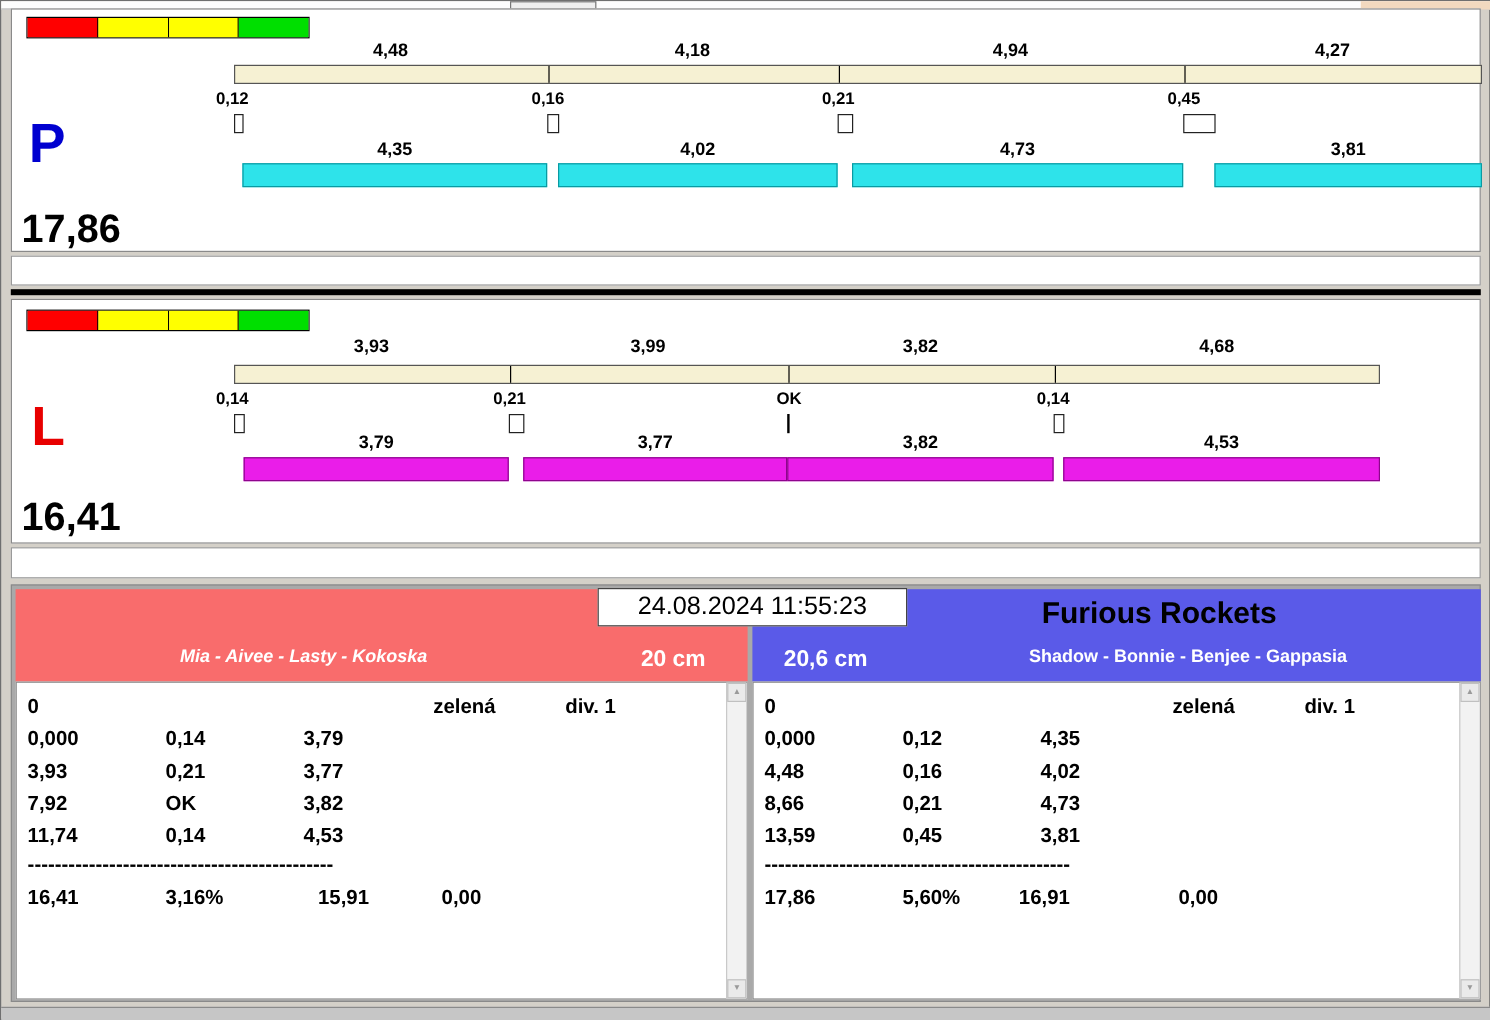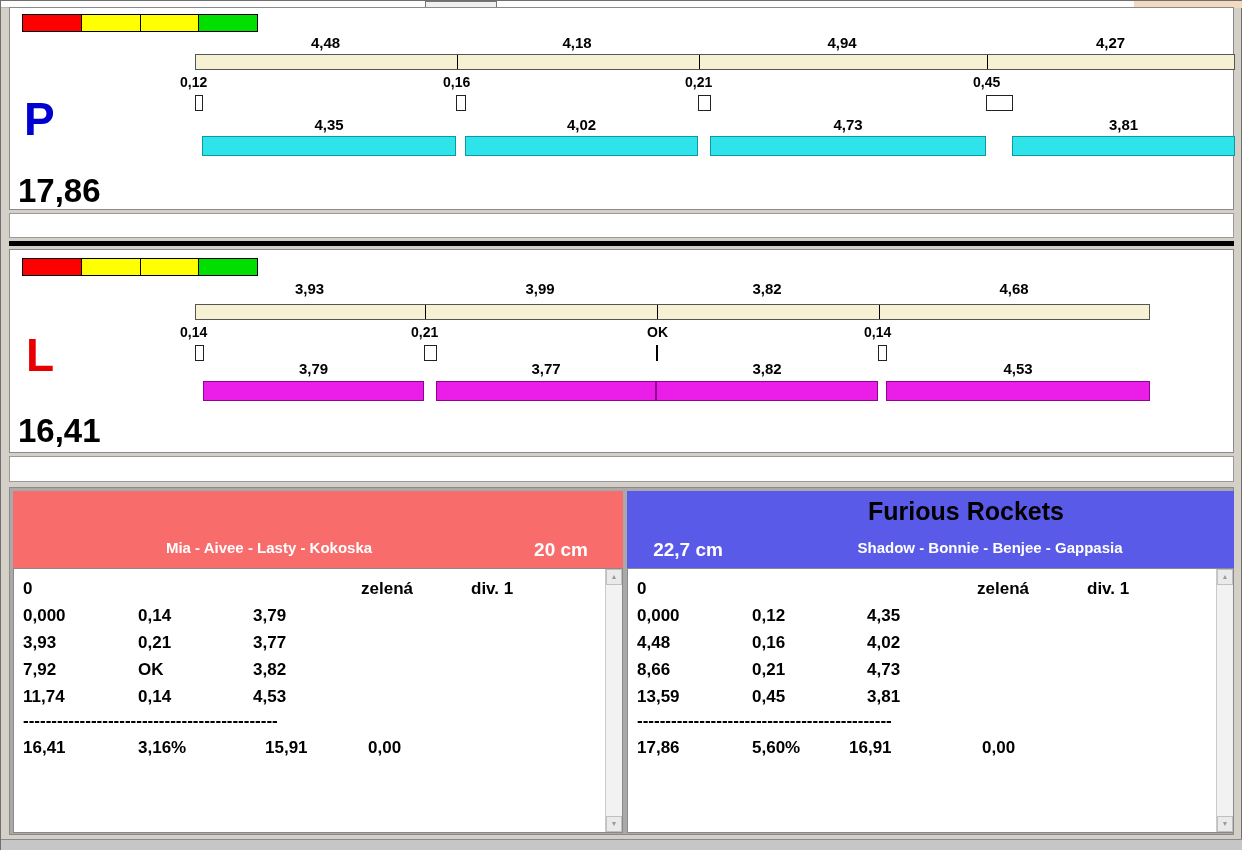--- a/index.html
+++ b/index.html
@@ -147,27 +147,28 @@
     <div class="abs lane-total" style="left:8px; top:164px;">16,41</div>
   </div>
 
   <div class="abs thin-strip" style="left:8px; top:455px; width:1225px; height:26px;"></div>
 
   <div class="abs bottom-wrap" style="left:8px; top:486px; width:1225px; height:348px;"></div>
 
   <div class="abs hdr-left" style="left:12px; top:490px; width:610px; height:77px;"></div>
   <div class="abs hdr-right" style="left:626px; top:490px; width:607px; height:77px;"></div>
 
-  <div class="abs team-sub" style="left:28px; top:538px; width:480px;">Mia - Aivee - Lasty - Kokoska</div>
+  <div class="abs team-sub" style="left:12px; top:538px; width:480px;font-style:italic;">Mia - Aivee - Lasty - Kokoska</div>
   <div class="abs team-height" style="left:505px; top:538px; width:110px;">20 cm</div>
 
   <div class="abs team-title" style="left:745px; top:496px; width:440px;">Furious Rockets</div>
   <div class="abs team-sub" style="left:745px; top:538px; width:488px;">Shadow - Bonnie - Benjee - Gappasia</div>
-  <div class="abs team-height" style="left:632px; top:538px; width:110px;">22,7 cm</div>
-
+  <div class="abs team-height" style="left:632px; top:538px; width:110px;">20,6 cm</div>
+
+  <div class="abs dt-box" style="left:497px; top:489px; width:258px; height:32px;">24.08.2024 11:55:23</div>
 
   <div class="abs table-area" style="left:12px; top:567px; width:610px; height:265px;"></div>
   <div class="abs table-area" style="left:626px; top:567px; width:607px; height:265px;"></div>
 
   <span class="cell" style="left:22px; top:578px;">0</span>
   <span class="cell" style="left:360px; top:578px;">zelená</span>
   <span class="cell" style="left:470px; top:578px;">div. 1</span>
 
   <span class="cell" style="left:22px; top:605px;">0,000</span>
   <span class="cell" style="left:137px; top:605px;">0,14</span>

